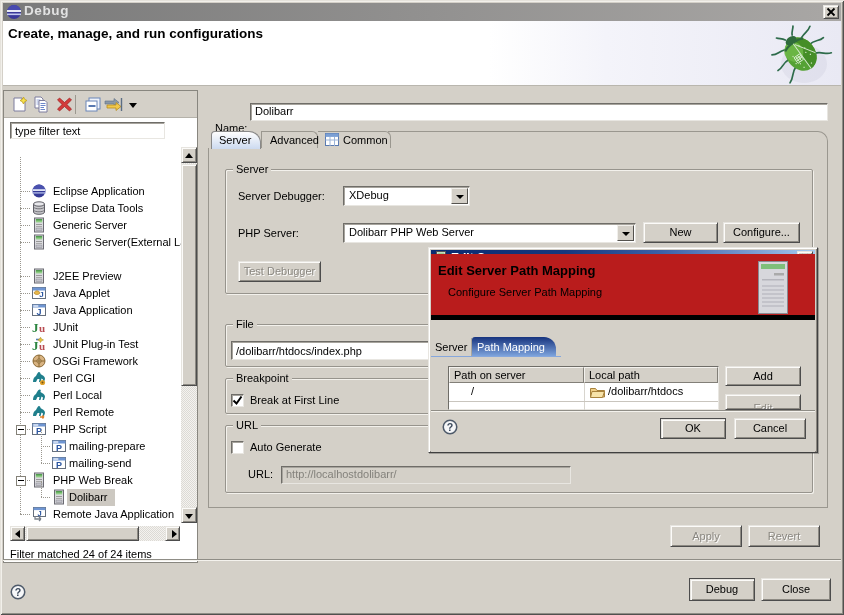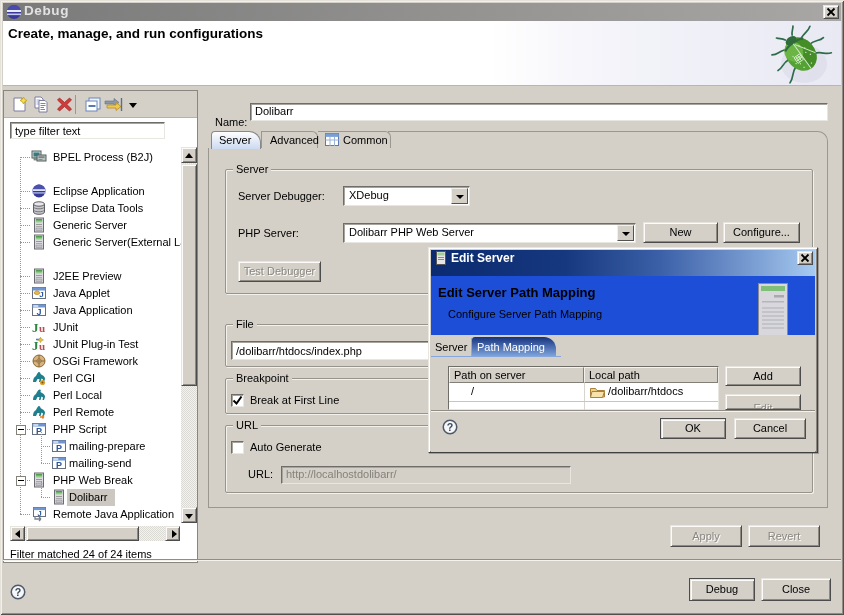--- a/index.html
+++ b/index.html
@@ -129,34 +129,20 @@
     <path d="M1 5h9v-2.5l5 4 -5 4V8H1z" fill="#8a98a8" stroke="#5c6e84" stroke-width="0.6"></path>
     <path d="M3 9h9V6.5l5 4 -5 4V12H3z" fill="#f1c84c" stroke="#b88e1e" stroke-width="0.8"></path>
     <path d="M17.5 2v13" stroke="#5c6e84" stroke-width="1.4"></path>
   </svg>
   <div class="abs" style="left:125px;top:12px;width:0;height:0;border:4px solid transparent;border-top:5px solid #000;"></div>
 
   <div class="fld" style="left:6px;top:31px;width:155px;height:17px;line-height:14px;">type filter text</div>
 
   <div class="abs" id="tree" style="left:0px;top:57px;width:178px;height:377px;overflow:hidden;">
         <div class="dotv" style="left:16px;top:9px;height:357px;"></div>
-        <div class="tr" style="left:0;top:1px;width:178px;">
-          <div class="doth" style="left:16px;top:8px;width:10px;"></div>
-          <span class="ic" style="left:27px;top:0px;">
-            <svg width="16" height="16" viewBox="0 0 16 16">
-              <rect x="1" y="2" width="9" height="7" fill="#cfd8d4" stroke="#55605c"></rect>
-              <rect x="2.5" y="3.5" width="6" height="4" fill="#2e7d87"></rect>
-              <rect x="3" y="9" width="5" height="2" fill="#9aa5a0" stroke="#55605c" stroke-width="0.6"></rect>
-              <rect x="6" y="6" width="9" height="6" fill="#b9c4bf" stroke="#55605c"></rect>
-              <rect x="7.5" y="7.5" width="6" height="1.2" fill="#667"></rect>
-              <rect x="7.5" y="10" width="4" height="1.2" fill="#889"></rect>
-            </svg>
-          </span>
-          <span class="abs" style="left:49px;top:0px;">BPEL Process (B2J)</span>
-        </div>
         <div class="tr" style="left:0;top:35px;width:178px;">
           <div class="doth" style="left:16px;top:8px;width:10px;"></div>
           <span class="ic" style="left:27px;top:0px;">
             <svg width="16" height="16" viewBox="0 0 16 16">
               <circle cx="8" cy="8" r="6.5" fill="#353a96"></circle>
               <path d="M1.5 8a6.5 6.5 0 0 1 13 0z" fill="#4a51ae"></path>
               <rect x="1.5" y="6.2" width="13" height="1.8" fill="#dfe4f6"></rect>
               <rect x="1.5" y="9.2" width="13" height="1.4" fill="#aab4e4"></rect>
             </svg>
           </span>
@@ -406,21 +392,21 @@
         </div>
     <div class="btn" style="left:16px;top:0;width:113px;height:15px;"></div>
     <div class="btn" style="left:155px;top:0;width:15px;height:15px;">
           <div style="margin:3px 0 0 6px;width:0;border:4px solid transparent;border-left:5px solid #000;"></div>
         </div>
   </div>
 
   <div class="lbl" style="left:6px;top:457px;">Filter matched 24 of 24 items</div>
 </div>
 
-<span class="lbl" style="left:215px;top:116px;">Name:</span>
+<span class="lbl" style="left:215px;top:122px;">Name:</span>
 <div class="fld" style="left:250px;top:103px;width:578px;height:18px;">Dolibarr</div>
 
 <div class="abs" id="folder" style="left:208px;top:131px;width:620px;height:377px;">
 
   <div class="abs" style="left:180px;top:0;width:440px;height:18px;border-top:1px solid #9a978f;border-right:1px solid #9a978f;border-radius:0 10px 0 0;"></div>
   <div class="abs" style="left:54px;top:17px;width:566px;height:1px;background:#9a978f;"></div>
 
   <div class="abs" style="left:0;top:17px;width:620px;height:360px;border:1px solid #9a978f;border-top:none;background:#d4d0c8;"></div>
 
   <div class="abs" style="left:3px;top:0;width:50px;height:18px;background:linear-gradient(180deg,#fefefe,#ccdaf0);border:1px solid #888;border-bottom:none;border-radius:4px 12px 0 0;"></div>
@@ -497,21 +483,21 @@
           <rect x="2" y="8" width="6" height="1" fill="#888"></rect>
         </svg>
     <span class="lbl" style="left:20px;top:1px;font-weight:bold;color:#fff;font-size:12px;">Edit Server</span>
     <div class="btn" style="right:2px;top:1px;width:16px;height:14px;">
           <svg width="14" height="12" viewBox="0 0 14 12" style="margin:0 auto">
             <path d="M3.5 2.5l7 7M10.5 2.5l-7 7" stroke="#000" stroke-width="1.8"></path>
           </svg>
         </div>
   </div>
 
-  <div class="abs" style="left:2px;top:28px;width:384px;height:66px;background:#1d4ed8;border-bottom:5px solid #000000;">
+  <div class="abs" style="left:2px;top:6px;width:384px;height:66px;background:#b91c1c;border-bottom:5px solid #000000;">
     <span class="lbl" style="left:7px;top:9px;font-weight:bold;font-size:13px;">Edit Server Path Mapping</span>
     <span class="lbl" style="left:17px;top:32px;">Configure Server Path Mapping</span>
     <svg class="ic" style="left:327px;top:7px" width="30" height="53" viewBox="0 0 30 53">
       <rect x="0.5" y="0.5" width="29" height="52" fill="#d7d7dc" stroke="#8a8a92"></rect>
       <rect x="3" y="3" width="24" height="5" fill="#7fbf7a"></rect>
       <rect x="16" y="12" width="10" height="2.5" fill="#aaa"></rect>
       <rect x="4" y="18" width="22" height="1.5" fill="#b5b5bc"></rect>
       <g fill="#c3c3ca">
             <rect x="4" y="24" width="22" height="2"></rect>
             <rect x="4" y="28" width="22" height="2"></rect>

